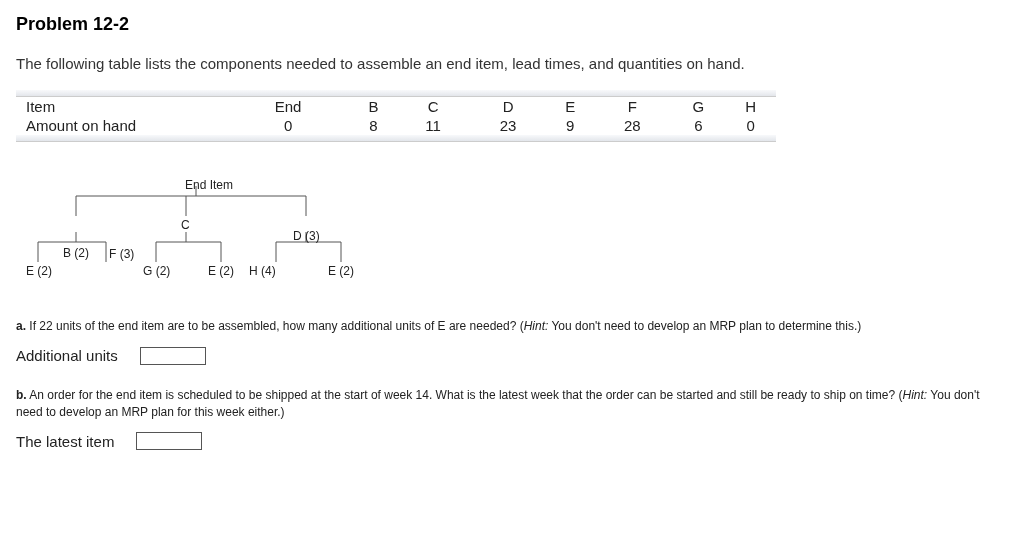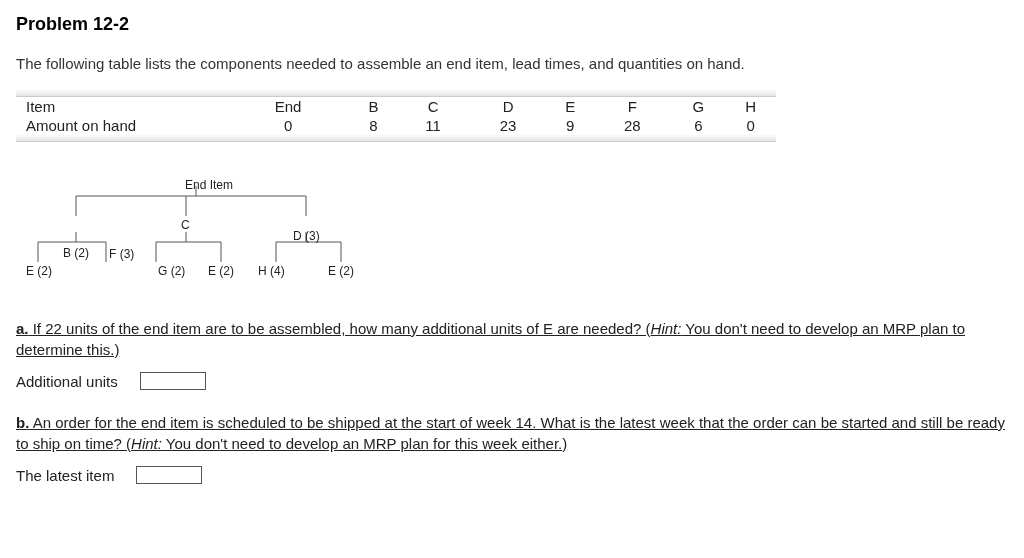--- a/index.html
+++ b/index.html
@@ -55,21 +55,21 @@
     height: 130px;
     margin: 0 0 20px 10px;
     font-size: 12px;
   }
   .node {
     position: absolute;
     font-size: 12px;
     text-align: center;
   }
 
-  .q { margin: 16px 0 12px 0; font-size: 15px; line-height: 1.4; text-decoration: underline; }
+  .q { margin: 16px 0 12px 0; font-size: 12px; line-height: 1.4; }
   .q b { font-weight: bold; }
   .q i { font-style: italic; }
 
   .answer-row {
     display: flex;
     align-items: center;
     gap: 22px;
     margin: 0 0 22px 0;
     font-size: 15px;
   }
@@ -148,23 +148,23 @@
   </svg>
 
   <div class="node" style="left:143px; top:10px;margin-left:16px;">End Item</div>
 
   <div class="node" style="left:37px; top:50px;margin-top:28px;">B (2)</div>
   <div class="node" style="left:155px; top:50px;">C</div>
   <div class="node" style="left:267px; top:34px;margin-top:27px;">D (3)</div>
 
   <div class="node" style="left:0px;  top:96px;">E (2)</div>
   <div class="node" style="left:67px; top:79px;margin-left:16px;">F (3)</div>
-  <div class="node" style="left:132px; top:96px;">G (2)</div>
+  <div class="node" style="left:117px; top:96px;">G (2)</div>
   <div class="node" style="left:182px; top:96px;">E (2)</div>
-  <div class="node" style="left:232px; top:96px;">H (4)</div>
+  <div class="node" style="left:223px; top:96px;">H (4)</div>
   <div class="node" style="left:302px; top:96px;">E (2)</div>
 </div>
 
 <p class="q">
   <b>a.</b><span> If 22 units of the end item are to be assembled, how many additional units of E are needed? (</span><i><span>Hint:</span></i><span> You don't need to develop an MRP plan to determine this.)</span>
 </p>
 <div class="answer-row">
   <span>Additional units</span>
   <span class="blank"></span>
 </div>

